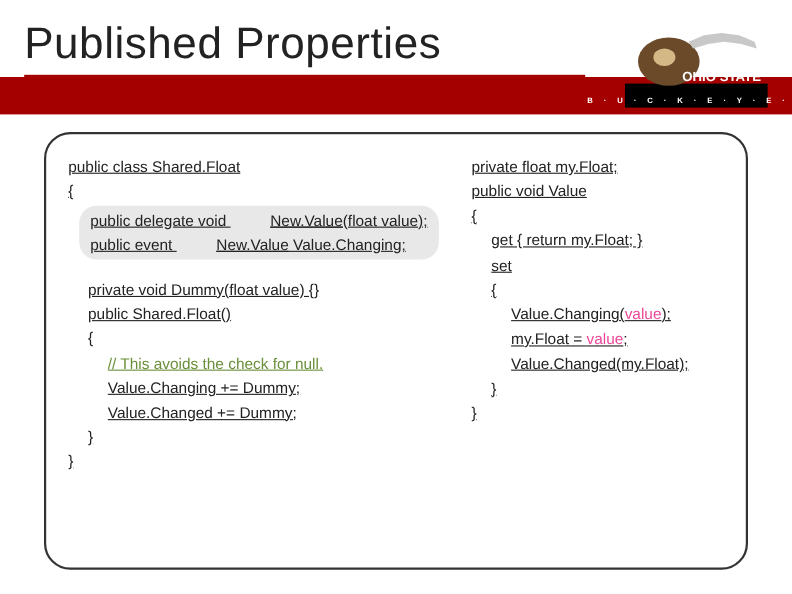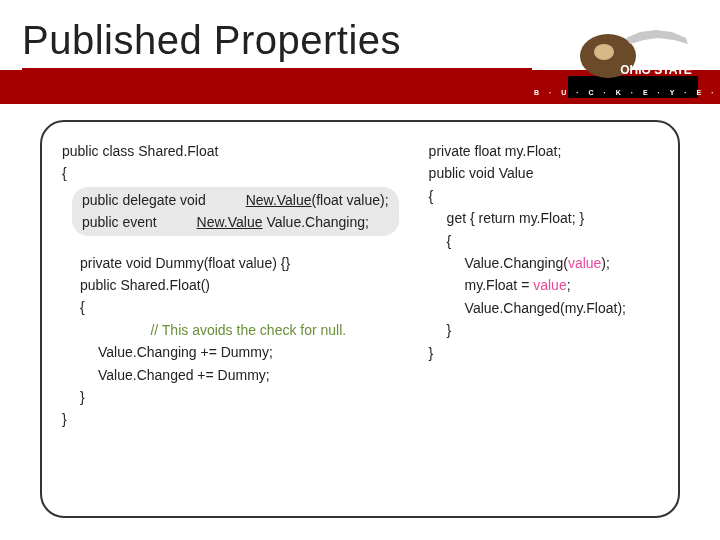--- a/index.html
+++ b/index.html
@@ -85,23 +85,23 @@
   .highlight-box {
     display: inline-block;
     background: #e8e8e8;
     border-radius: 16px;
     padding: 2px 10px;
     margin-left: 10px;
     margin-top: 2px;
     margin-bottom: 2px;
   }
   .underline { text-decoration: underline; margin-left: 36px; }
-  .green { color: #6a8f3a; text-align: center; }
+  .green { color: #6a8f3a; }
   .blue { color: #ec4899; }
-  .code-line { white-space: nowrap; }
+  .code-line { white-space: nowrap; text-decoration: underline; }
 </style>
 </head>
 <body>
 
 <div class="red-banner"></div>
 
 <div class="title">Published Properties</div>
 <div class="title-underline"></div>
 
 <div class="logo">
@@ -141,20 +141,21 @@
       <div class="code-line indent2">Value.Changed += Dummy;</div>
       <div class="code-line indent1">}</div>
       <div class="code-line">}</div>
     </div>
 
     <div class="col-right">
       <div class="code-line">private float my.Float;</div>
       <div class="code-line">public void Value</div>
       <div class="code-line">{</div>
       <div class="code-line indent1">get { return my.Float; }</div>
+      <div class="code-line indent1">set</div>
       <div class="code-line indent1">{</div>
       <div class="code-line indent2">
         <span>Value.Changing(</span><span class="blue">value</span><span>);</span>
       </div>
       <div class="code-line indent2">
         <span>my.Float = </span><span class="blue">value</span><span>;</span>
       </div>
       <div class="code-line indent2">Value.Changed(my.Float);</div>
       <div class="code-line indent1">}</div>
       <div class="code-line">}</div>

